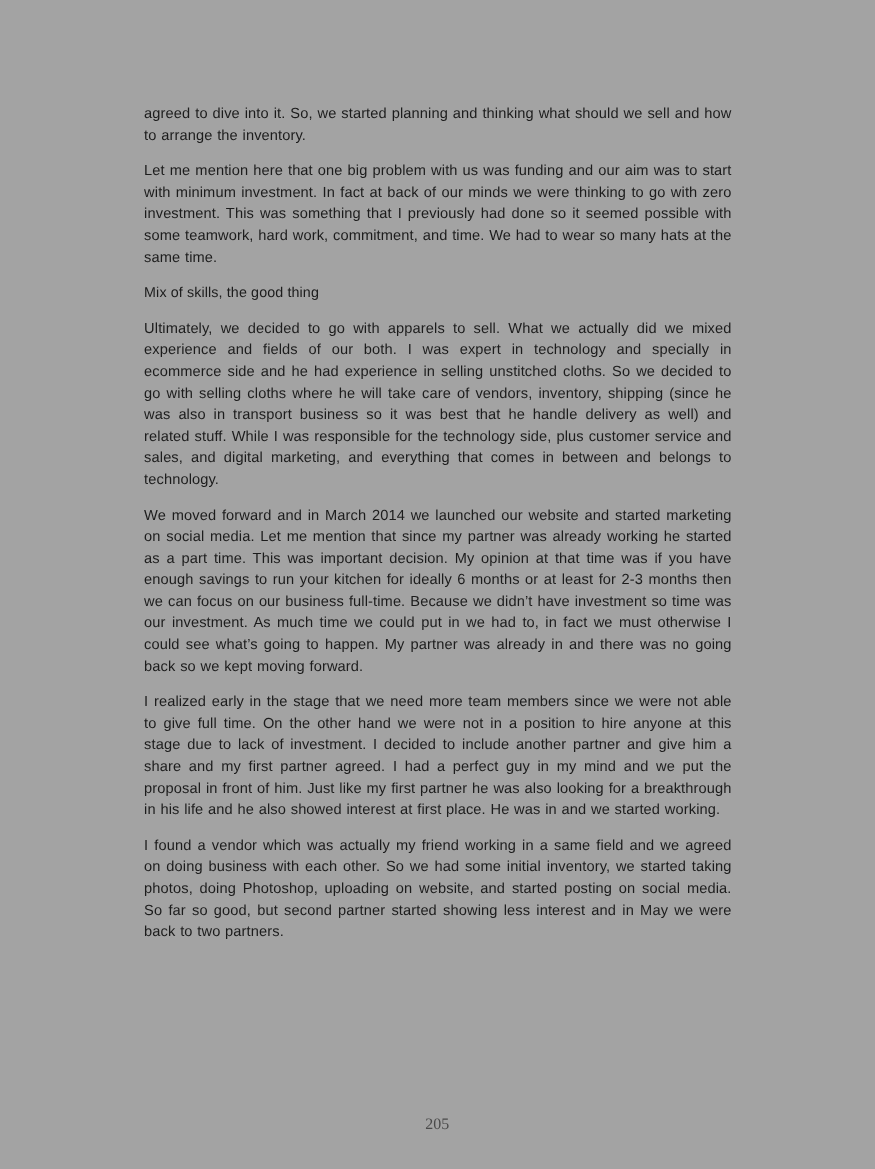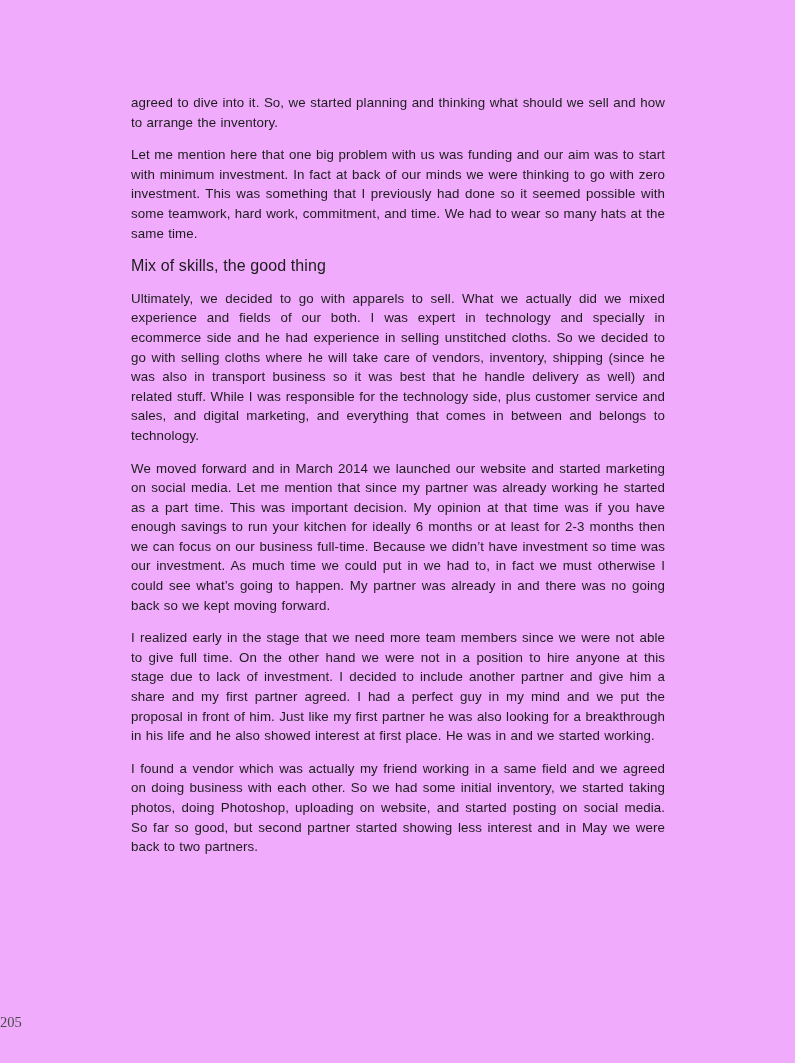--- a/index.html
+++ b/index.html
@@ -4,52 +4,53 @@
 <style>
   html, body {
     margin: 0;
     padding: 0;
     background: #ffffff;
   }
   .page {
     position: relative;
     width: 795px;
     height: 1063px;
-    background: #f0abfc;
+    background: #a3a3a3;
     overflow: hidden;
     font-family: "Liberation Sans", sans-serif;
   }
   .content {
     position: absolute;
     left: 131px;
     top: 93px;
     width: 534px;
   }
   .para {
     margin: 0 0 13px 0;
     font-size: 13.3px;
     line-height: 19.6px;
     color: #1c1c1c;
     text-align: justify;
     letter-spacing: 0.1px;
     word-spacing: 0.5px;
   }
   .heading {
     margin: 0 0 13px 0;
-    font-size: 16px;
+    font-size: 13px;
     line-height: 19.6px;
     color: #1c1c1c;
     text-align: left;
     letter-spacing: 0.1px;
   }
   .page-number {
     position: absolute;
     left: 0;
     top: 1014px;
     width: 795px;
+    text-align: center;
     font-family: "Liberation Serif", "DejaVu Serif", serif;
     font-size: 14.5px;
     color: #4a4a4a;
   }
 </style>
 </head>
 <body>
 
 <div class="page">
   <div class="content">

